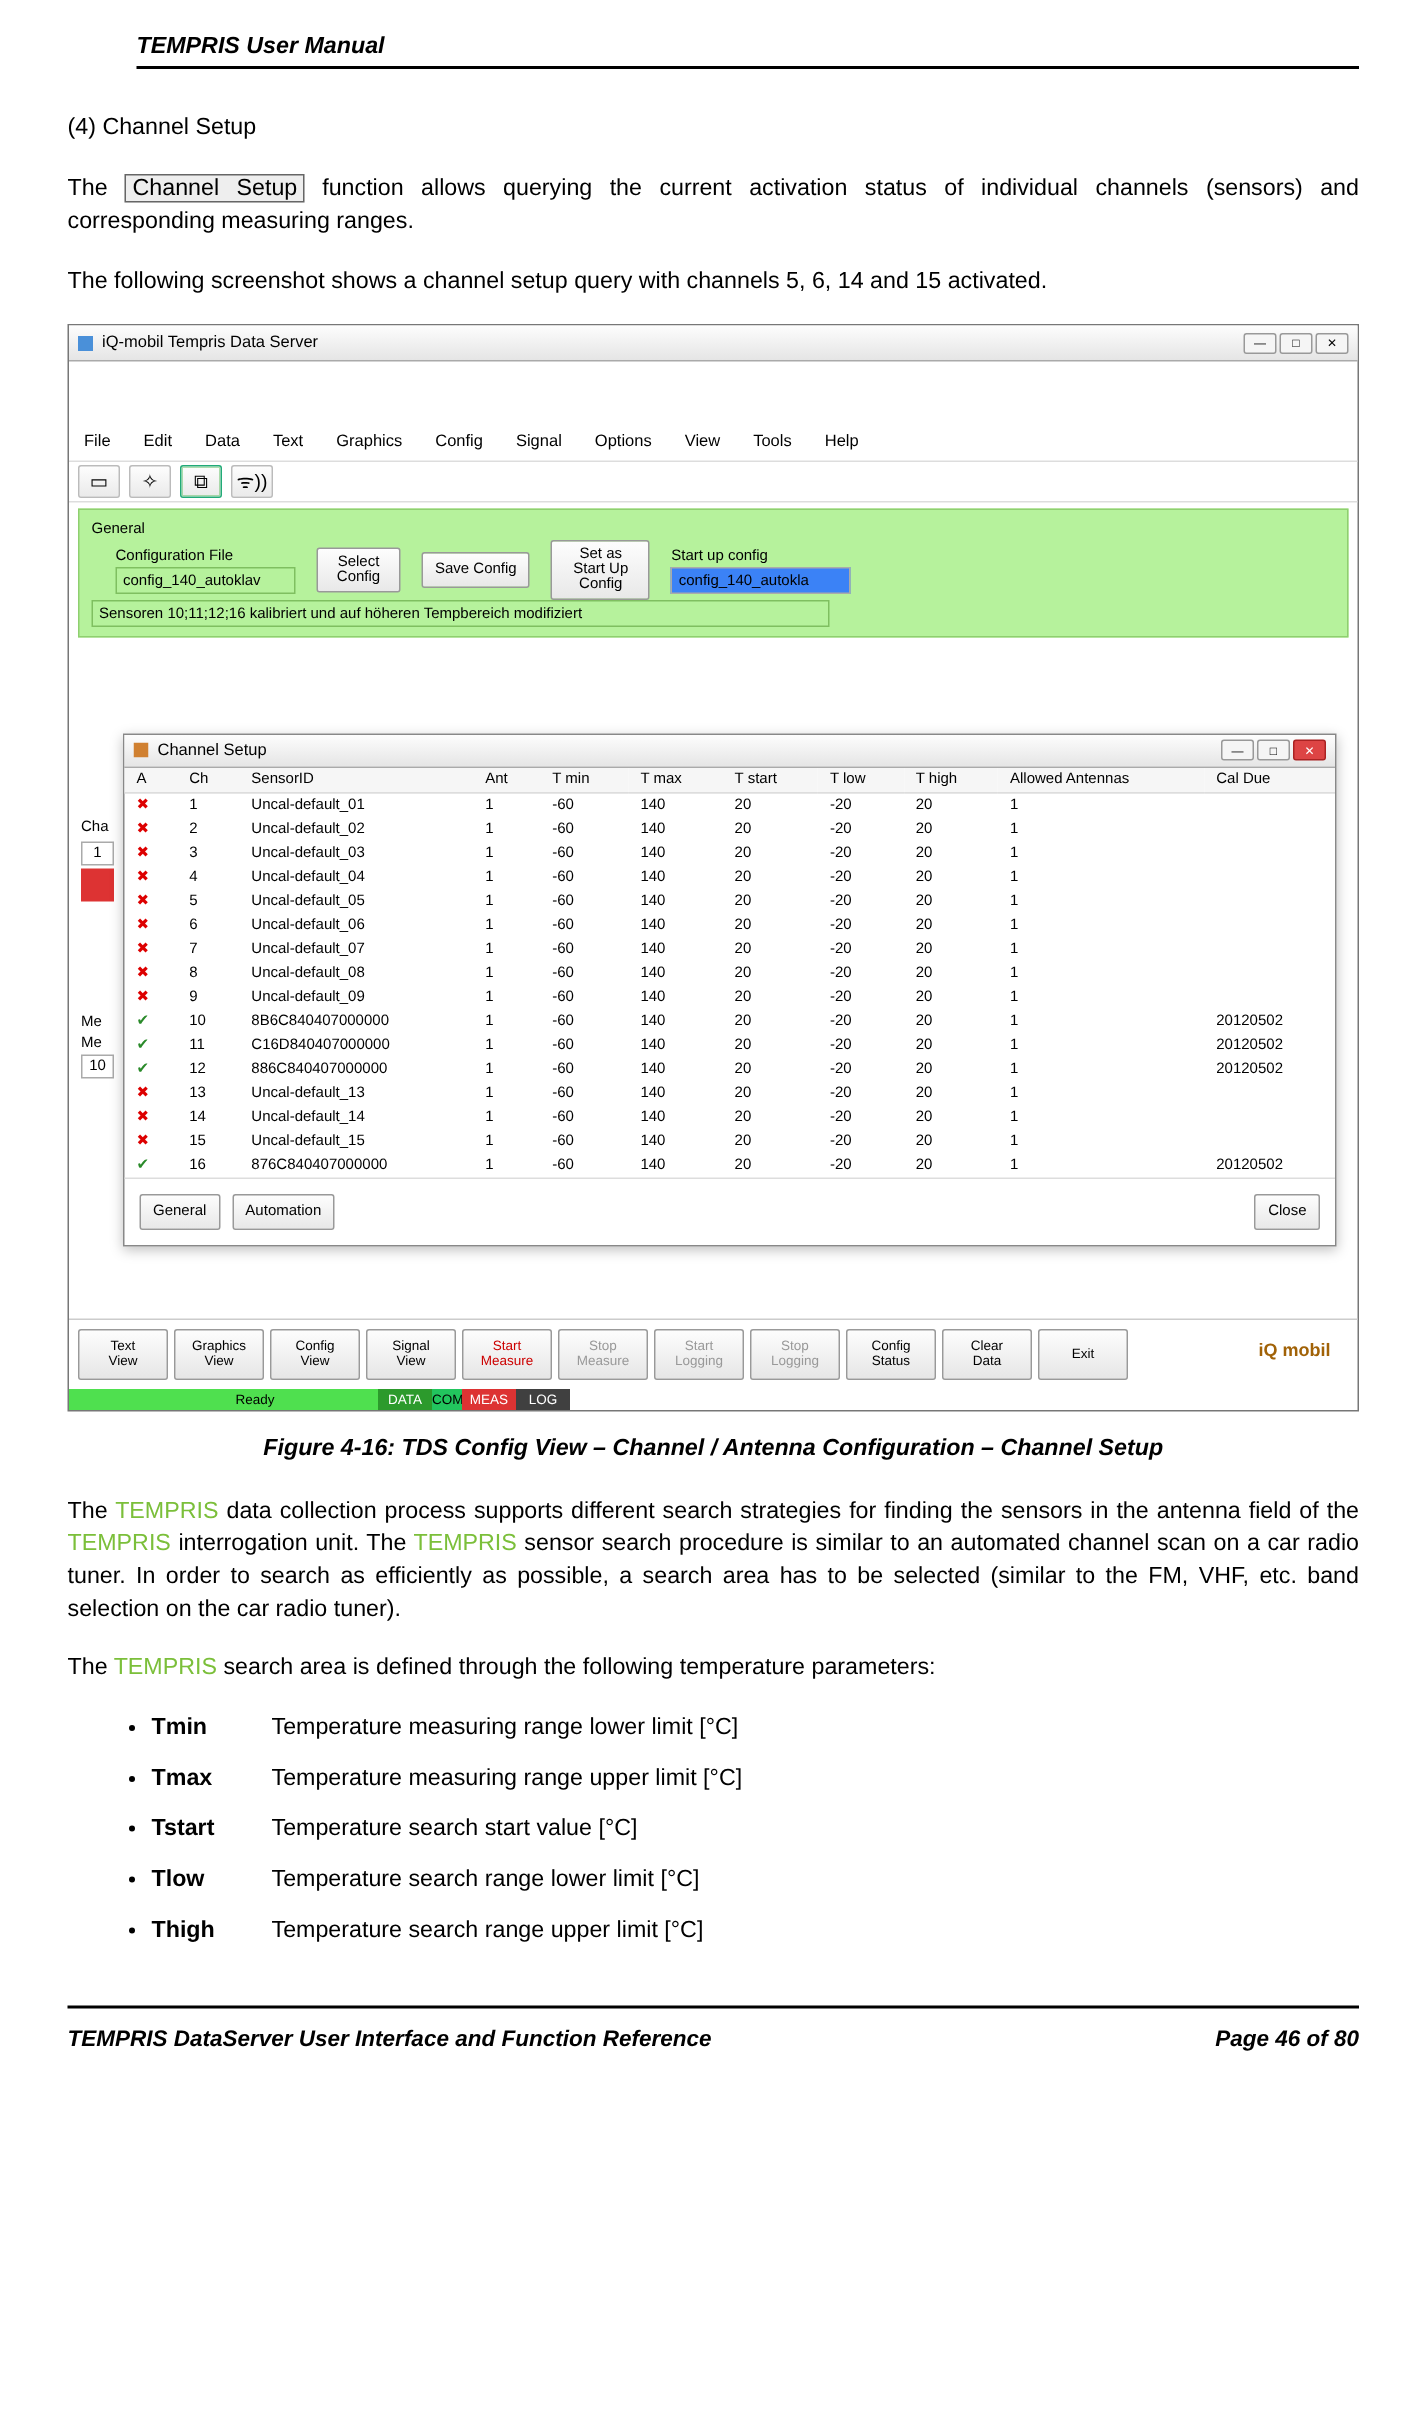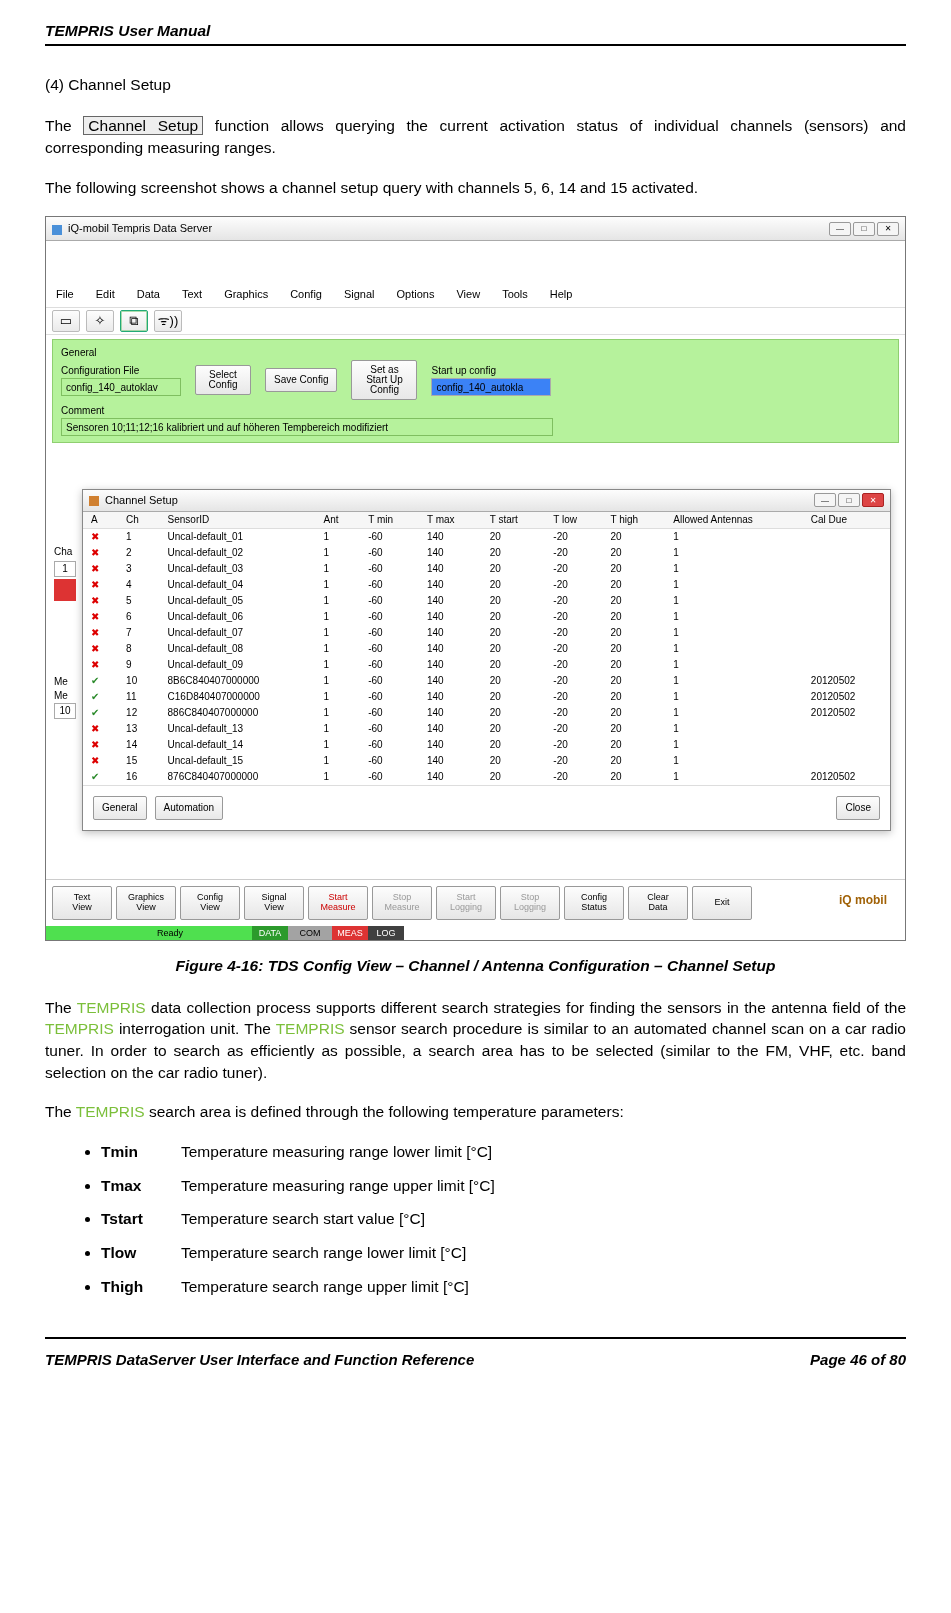--- a/index.html
+++ b/index.html
@@ -13,20 +13,21 @@
     font-size: 15.5px;
     line-height: 1.4;
   }
   .doc-header {
     font-style: italic;
     font-weight: bold;
     font-size: 15.5px;
     border-bottom: 2px solid #000;
     padding-bottom: 2px;
     margin-bottom: 28px;
+    margin-left: 46px;
   }
   .sect-title { margin-bottom: 20px; }
   p { margin-bottom: 18px; text-align: justify; }
   .boxed { background:#eee; border:1px solid #666; padding:0 4px; }
   .tempris { color: #7bbf3a; }
 
   
   .shot {
     border: 1px solid #777;
     margin: 6px 0 10px 0;
@@ -57,21 +58,21 @@
   .field {
     background:#b6f29c; border:1px solid #7fbf60; height:18px; font-size:10px; padding:2px 4px;
     display:inline-block; min-width:120px;
   }
   .whitefield { background:#3b82f6; border:1px solid #aaa; height:18px; font-size:10px; padding:2px 4px; display:inline-block; min-width:120px;}
   .btn {
     background:linear-gradient(#fdfdfd,#e8e8e8);
     border:1px solid #999; border-radius:2px;
     padding:4px 8px; font-size:10px; display:inline-block; text-align:center;
   }
-  .toprow { display:flex; align-items:center; gap:14px; }
+  .toprow { display:flex; align-items:center; gap:14px;margin-left:16px; }
   .twoLine { line-height:1; }
 
   .innerwin {
     position:absolute; left:36px; top:150px; right:14px;
     background:#fff; border:1px solid #888; box-shadow:0 2px 8px rgba(0,0,0,.25);
   }
   .innerwin .titlebar { height:22px;}
   .innerwin .winbtn.close { background:#d44; color:#fff; border-color:#a22;}
   .table {
     width:100%; font-size:10px; border-collapse:collapse;
@@ -95,21 +96,21 @@
     display:flex; align-items:center; justify-content:center; line-height:1.1;
   }
   .bbar-btn.red { color:#c00;}
   .bbar-btn.dis { color:#999;}
   .logo { margin-left:auto; font-size:12px; font-weight:bold; color:#a16207; padding:6px 12px;}
 
   .statusbar { display:flex; margin-top:0;}
   .st { font-size:9px; text-align:center; height:14px; line-height:14px;}
   .st.ready{ background:#4fe04f; width:206px;padding-left:42px;}
   .st.data { background:#2c9a2c; color:#fff; width:36px;}
-  .st.com  { background:#a3a3a3; width:44px;}
+  .st.com  { background:#22c55e; width:20px;}
   .st.meas { background:#d33; color:#fff; width:36px;}
   .st.log  { background:#404040; color:#fff; width:36px;}
 
   .fig-caption { font-style:italic; font-weight:bold; text-align:center; margin:14px 0 20px 0; font-size:15.5px;}
   ul.params { list-style: disc; margin-left: 56px; }
   ul.params li { margin-bottom: 12px; }
   ul.params b { display:inline-block; width:80px;}
   .doc-footer {
     display:flex; justify-content:space-between;
     font-style:italic; font-weight:bold; font-size:15px;
@@ -175,21 +176,20 @@
           <span class="field">config_140_autoklav</span>
         </div>
         <span class="btn twoLine" style="white-space:pre-line; width:56px;">Select Config</span>
         <span class="btn">Save Config</span>
         <span class="btn twoLine" style="white-space:pre-line; width:66px;">Set as Start Up Config</span>
         <div>
           <div class="lbl">Start up config</div>
           <span class="whitefield">config_140_autokla</span>
         </div>
       </div>
-      <div class="lbl" style="margin-top:4px;">Comment</div>
       <div class="field" style="width:492px;">Sensoren 10;11;12;16 kalibriert und auf höheren Tempbereich modifiziert</div>
     </div>
 
     <div style="position:absolute; left:8px; top:206px; font-size:10px;">Cha</div>
     <div style="position:absolute; left:8px; top:222px; width:22px; background:#fff; border:1px solid #aaa; font-size:10px; text-align:center;">1</div>
     <div style="position:absolute; left:8px; top:240px; width:22px; height:22px; background:#d33;"></div>
     <div style="position:absolute; left:8px; top:336px; font-size:10px;">Me</div>
     <div style="position:absolute; left:8px; top:350px; font-size:10px;">Me</div>
     <div style="position:absolute; left:8px; top:364px; width:22px; background:#fff; border:1px solid #aaa; font-size:10px; text-align:center;">10</div>
 

